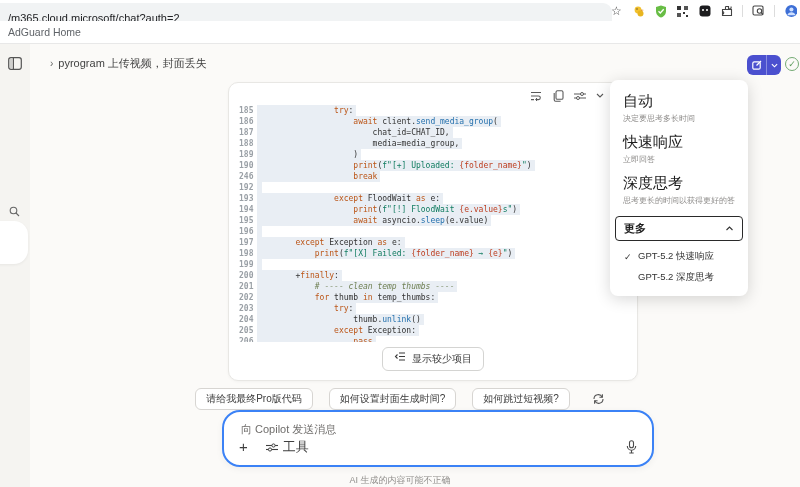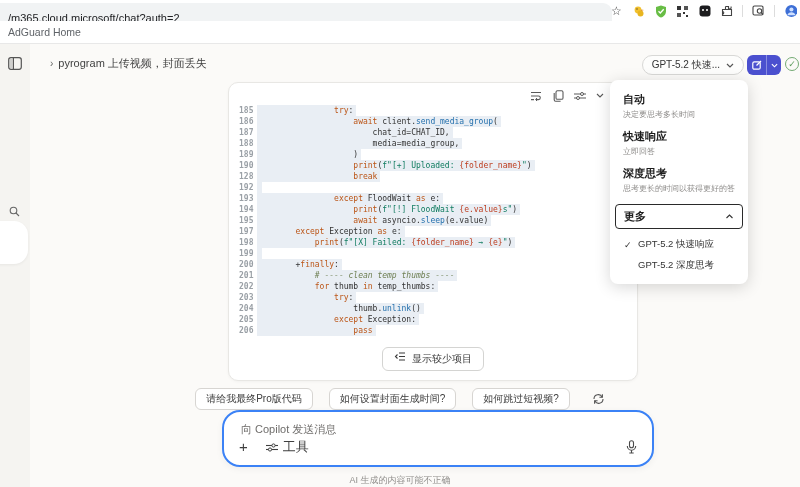--- a/index.html
+++ b/index.html
@@ -43,21 +43,21 @@
   .tok-kw { color:#bb5415; } .tok-bi { color:#bb5415; }
   .tok-fn { color:#2470ad; }
   .tok-str { color:#0f7b5f; }
   .tok-itp { color:#bd3d1f; }
   .tok-cm { color:#6e7f52; font-style:italic; }
   .show-less { position:absolute; bottom:9px; left:50%; transform:translateX(-50%); display:flex; gap:6px; border:1px solid #d4d4d2; border-radius:6px; background:#fff; padding:4px 11px; font-size:10px; color:#3b3b3b; }
 
   
   .model-menu { position:absolute; left:610px; top:36px; width:138px; background:#fff; border-radius:8px; box-shadow:0 3px 16px rgba(0,0,0,.16); padding:9px 0 8px; z-index:10; }
   .mi { padding:3px 13px 6px; cursor:default; }
-  .mi-t { font-size:11px; font-weight:bold; color:#1d1d1d; }
+  .mi-t { font-size:15px; font-weight:normal; color:#1d1d1d; }
   .mi-d { font-size:8px; color:#8e8c8a; margin-top:2px; white-space:nowrap; overflow:hidden; }
   .more-box { margin:4px 5px 5px; border:1.6px solid #2a2a2a; border-radius:4px; padding:4px 8px; display:flex; justify-content:space-between; align-items:center; font-size:11px; font-weight:bold; color:#1d1d1d; }
   .opt { display:flex; align-items:center; padding:4px 10px 4px 14px; font-size:9.5px; color:#333; }
   .opt-chk { width:14px; flex:0 0 14px; color:#333; font-size:9px; }
 
   
   .sugg-row { position:absolute; top:344px; left:0; width:800px; display:flex; justify-content:center; align-items:center; gap:16px; }
   .chip { border:1px solid #d7d5d2; border-radius:6px; background:#fff; padding:3px 10px; font-size:10px; color:#3c3c3c; }
   .sugg-refresh { margin-left:6px; color:#555; }
 
@@ -156,26 +156,20 @@
         </svg>
     </span>
     <div class="sb-card"></div>
   </div>
 
   <div class="chat-title-row">
     <span class="chev">›</span>
     <span>pyrogram 上传视频，封面丢失</span>
   </div>
 
-  <div class="model-pill">
-    <span>GPT-5.2 快速...</span>
-    <svg width="8" height="5" viewBox="0 0 8 5">
-        <path d="M1 1 L4 4 L7 1" stroke="#555" stroke-width="1.2" fill="none"></path>
-      </svg>
-  </div>
 
   <div class="new-chat-btn">
     <span class="ncb-main">
       <svg width="10" height="10" viewBox="0 0 10 10">
           <rect x="0.8" y="1.8" width="7.4" height="7.4" rx="1.5" fill="none" stroke="#fff" stroke-width="1.2"></rect>
           <path d="M4.5 5.5 L9 1" stroke="#fff" stroke-width="1.3"></path>
         </svg>
     </span>
     <span class="ncb-caret">
       <svg width="7" height="5" viewBox="0 0 8 5">
@@ -234,38 +228,42 @@
         </div>
         <div class="code-line">
           <span class="ln">189</span>
           <span class="lc sel"><span>                    )</span></span>
         </div>
         <div class="code-line">
           <span class="ln">190</span>
           <span class="lc sel"><span>                    </span><span class="tok-bi">print</span><span>(</span><span class="tok-str">f"[+] Uploaded: </span><span class="tok-itp">{folder_name}</span><span class="tok-str">"</span><span>)</span></span>
         </div>
         <div class="code-line">
-          <span class="ln">128</span>
+          <span class="ln">246</span>
           <span class="lc sel"><span>                    </span><span class="tok-kw">break</span></span>
         </div>
         <div class="code-line">
           <span class="ln">192</span>
           <span class="lc sel empty">&nbsp;</span>
         </div>
         <div class="code-line">
           <span class="ln">193</span>
           <span class="lc sel"><span>                </span><span class="tok-kw">except</span><span> FloodWait </span><span class="tok-kw">as</span><span> e:</span></span>
         </div>
         <div class="code-line">
           <span class="ln">194</span>
           <span class="lc sel"><span>                    </span><span class="tok-bi">print</span><span>(</span><span class="tok-str">f"[!] FloodWait </span><span class="tok-itp">{e.value}</span><span class="tok-str">s"</span><span>)</span></span>
         </div>
         <div class="code-line">
           <span class="ln">195</span>
           <span class="lc sel"><span>                    </span><span class="tok-kw">await</span><span> asyncio.</span><span class="tok-fn">sleep</span><span>(e.value)</span></span>
+        </div>
+        <div class="code-line">
+          <span class="ln">196</span>
+          <span class="lc sel empty">&nbsp;</span>
         </div>
         <div class="code-line">
           <span class="ln">197</span>
           <span class="lc sel"><span>        </span><span class="tok-kw">except</span><span> Exception </span><span class="tok-kw">as</span><span> e:</span></span>
         </div>
         <div class="code-line">
           <span class="ln">198</span>
           <span class="lc sel"><span>            </span><span class="tok-bi">print</span><span>(</span><span class="tok-str">f"[X] Failed: </span><span class="tok-itp">{folder_name}</span><span class="tok-str"> → </span><span class="tok-itp">{e}</span><span class="tok-str">"</span><span>)</span></span>
         </div>
         <div class="code-line">

